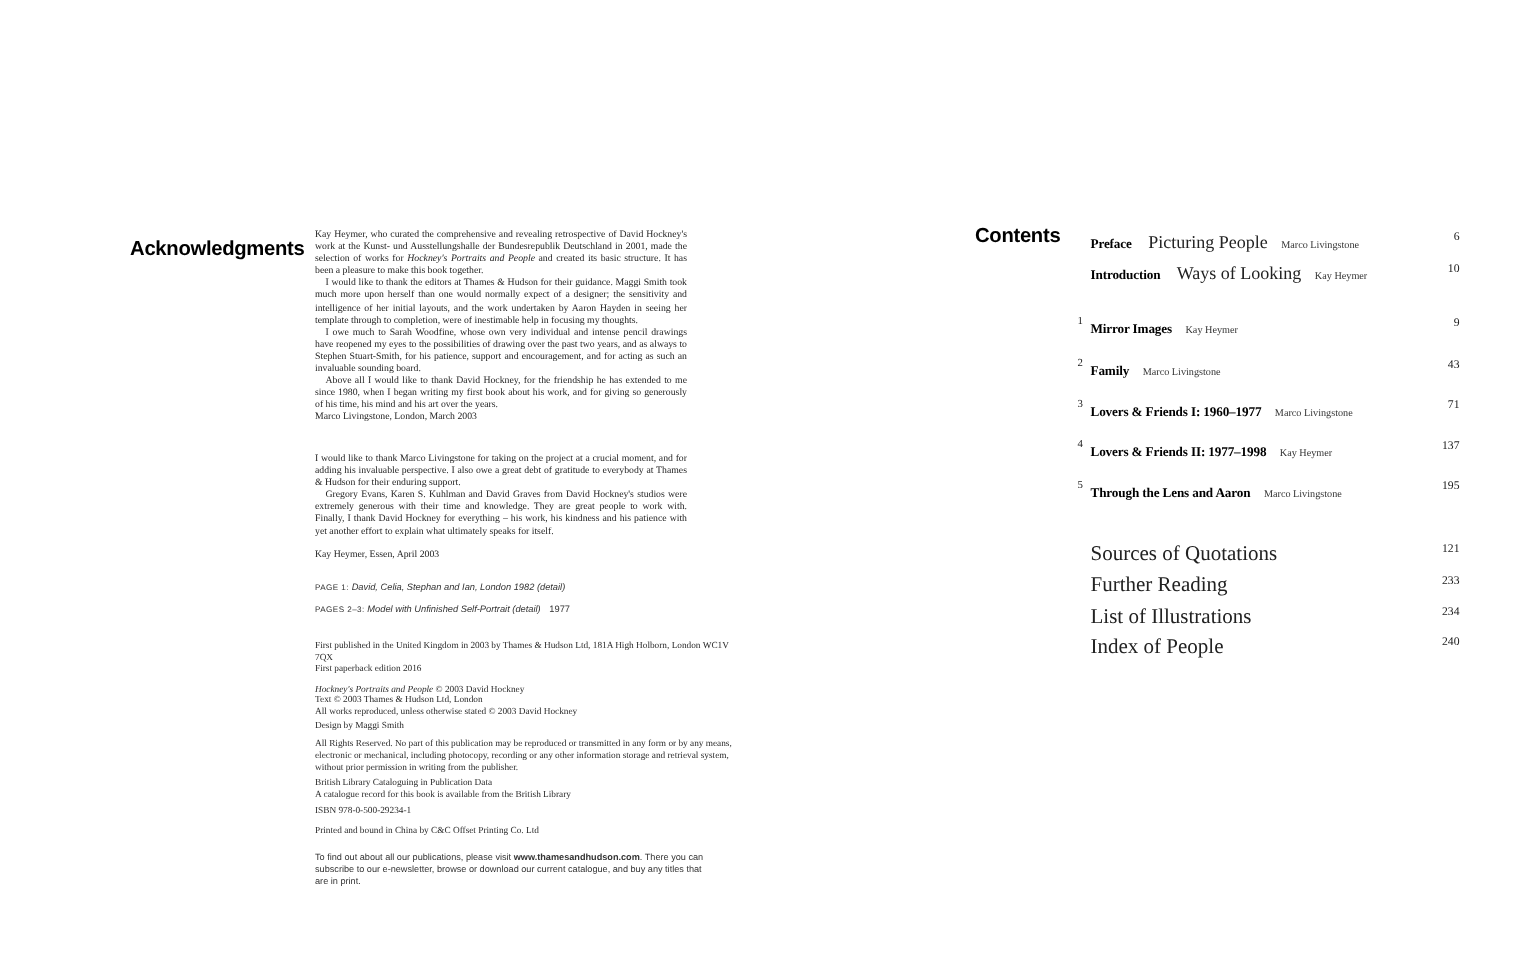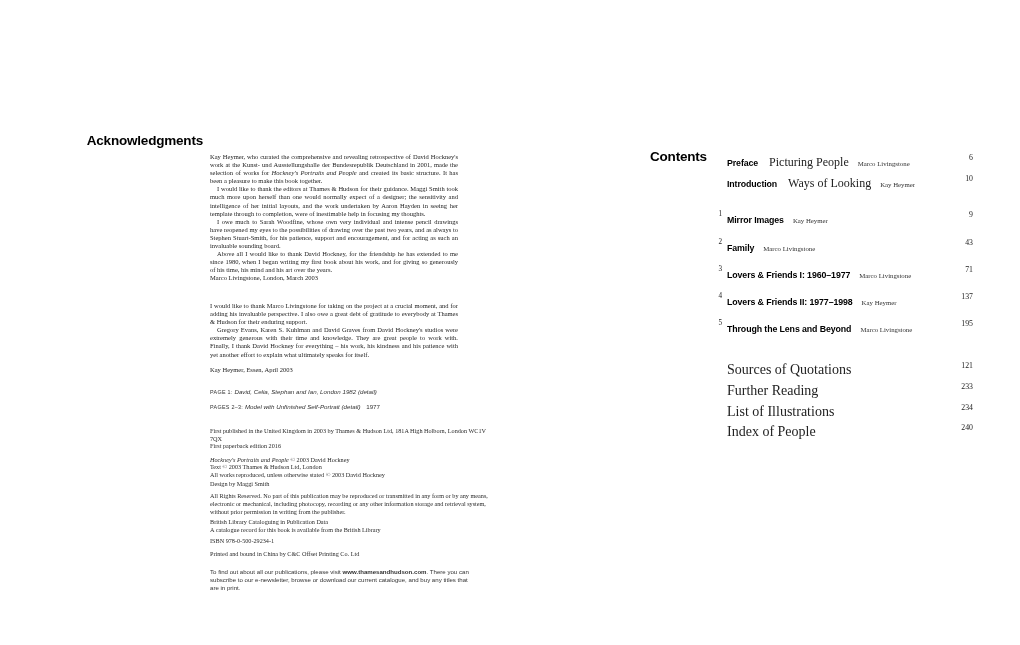--- a/index.html
+++ b/index.html
@@ -21,33 +21,33 @@
   .signature{margin-top:5px;text-align:left;}
   .caption{left:210px;width:300px;font-family:"Liberation Sans", sans-serif;font-size:6.2px;color:#333;}
   .caption .cap-prefix{font-size:5.4px;letter-spacing:0.3px;font-style:normal;}
   .caption .cap-title{font-style:italic;}
   .caption .cap-year{font-style:normal;margin-left:4px;}
   .colophon{left:210px;width:286px;font-size:6.2px;line-height:7.8px;color:#2a2a2a;text-align:left;}
   .footer-note{left:210px;width:262px;font-family:"Liberation Sans", sans-serif;font-size:6.1px;line-height:8px;color:#333;}
   .footer-note b{font-weight:700;}
   
   .toc-row{left:727px;width:246px;position:absolute;white-space:nowrap;}
-  .toc-title{font-family:Liberation Sans, sans-serif;font-weight:700;font-size:8.8px;color:#000;letter-spacing:-0.1px;}
+  .toc-title{font-family:Liberation Serif, serif;font-weight:700;font-size:8.8px;color:#000;letter-spacing:-0.1px;}
   .toc-subtitle{font-size:12px;color:#222;margin-left:7px;}
   .toc-author{font-size:6.8px;color:#333;margin-left:5px;}
   .toc-num{position:absolute;left:-16px;top:1px;width:11px;text-align:right;font-size:7.2px;color:#222;}
   .toc-page{position:absolute;right:0;top:1px;font-size:7.8px;color:#222;}
   .back-label{font-size:14px;color:#222;}
 </style>
 </head>
 <body>
 
 <div class="abs" style="left:0;top:0;width:510px;height:645px;">
 
-  <div class="abs page-heading" style="left:40px;top:133px;width:163px;text-align:right;">Acknowledgments</div>
+  <div class="abs page-heading" style="left:40px;top:158px;width:163px;text-align:right;">Acknowledgments</div>
 
   <div class="abs ack-col" style="top:153px;">
     <p><span>Kay Heymer, who curated the comprehensive and revealing retrospective of David Hockney's work at the Kunst- und Ausstellungshalle der Bundesrepublik Deutschland in 2001, made the selection of works for </span><span class="book-title">Hockney's Portraits and People</span><span> and created its basic structure. It has been a pleasure to make this book together.</span></p>
     <p class="indent">I would like to thank the editors at Thames &amp; Hudson for their guidance. Maggi Smith took much more upon herself than one would normally expect of a designer; the sensitivity and intelligence of her initial layouts, and the work undertaken by Aaron Hayden in seeing her template through to completion, were of inestimable help in focusing my thoughts.</p>
     <p class="indent">I owe much to Sarah Woodfine, whose own very individual and intense pencil drawings have reopened my eyes to the possibilities of drawing over the past two years, and as always to Stephen Stuart-Smith, for his patience, support and encouragement, and for acting as such an invaluable sounding board.</p>
     <p class="indent">Above all I would like to thank David Hockney, for the friendship he has extended to me since 1980, when I began writing my first book about his work, and for giving so generously of his time, his mind and his art over the years.</p>
     <p class="signature">Marco Livingstone, London, March 2003</p>
   </div>
 
   <div class="abs ack-col" style="top:302px;">
@@ -133,21 +133,21 @@
 
 <div class="toc-row" style="top:291px;">
   <span class="toc-num">4</span>
   <span class="toc-title">Lovers &amp; Friends II: 1977–1998</span>
   <span class="toc-author">Kay Heymer</span>
   <span class="toc-page">137</span>
 </div>
 
 <div class="toc-row" style="top:318px;">
   <span class="toc-num">5</span>
-  <span class="toc-title">Through the Lens and Beyond</span>
+  <span class="toc-title">Through the Lens and Aaron</span>
   <span class="toc-author">Marco Livingstone</span>
   <span class="toc-page">195</span>
 </div>
 
 <div class="toc-row" style="top:360px;">
   <span class="back-label">Sources of Quotations</span>
   <span class="toc-page">121</span>
 </div>
 
 <div class="toc-row" style="top:381px;">

